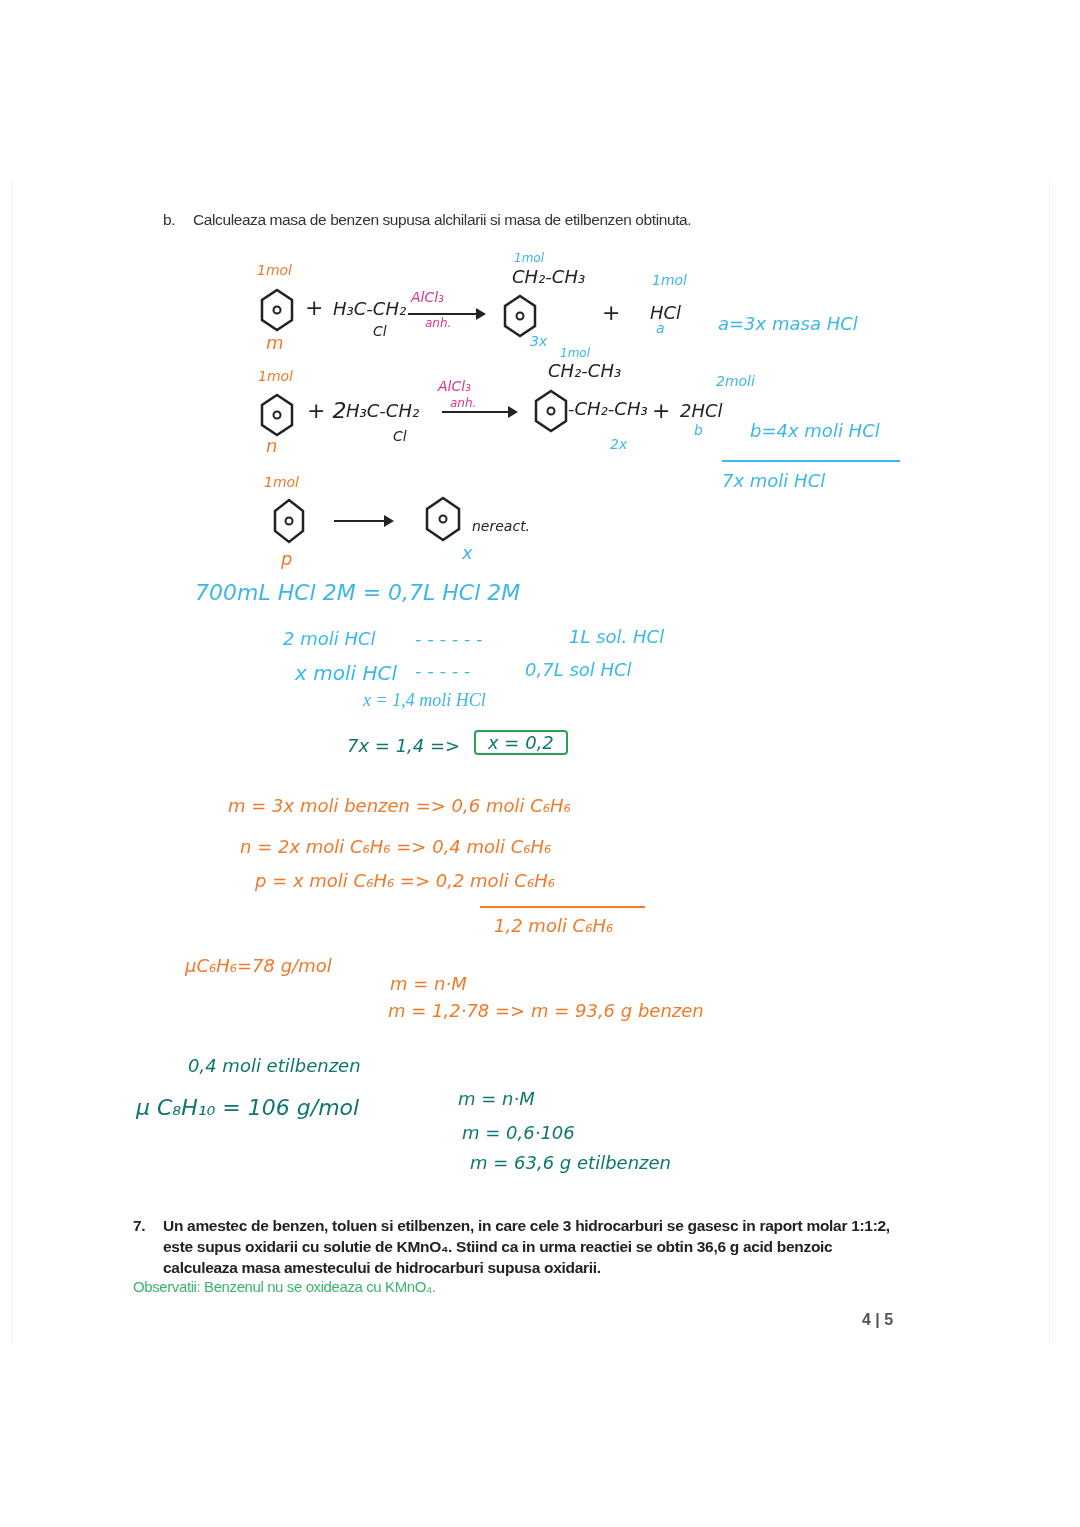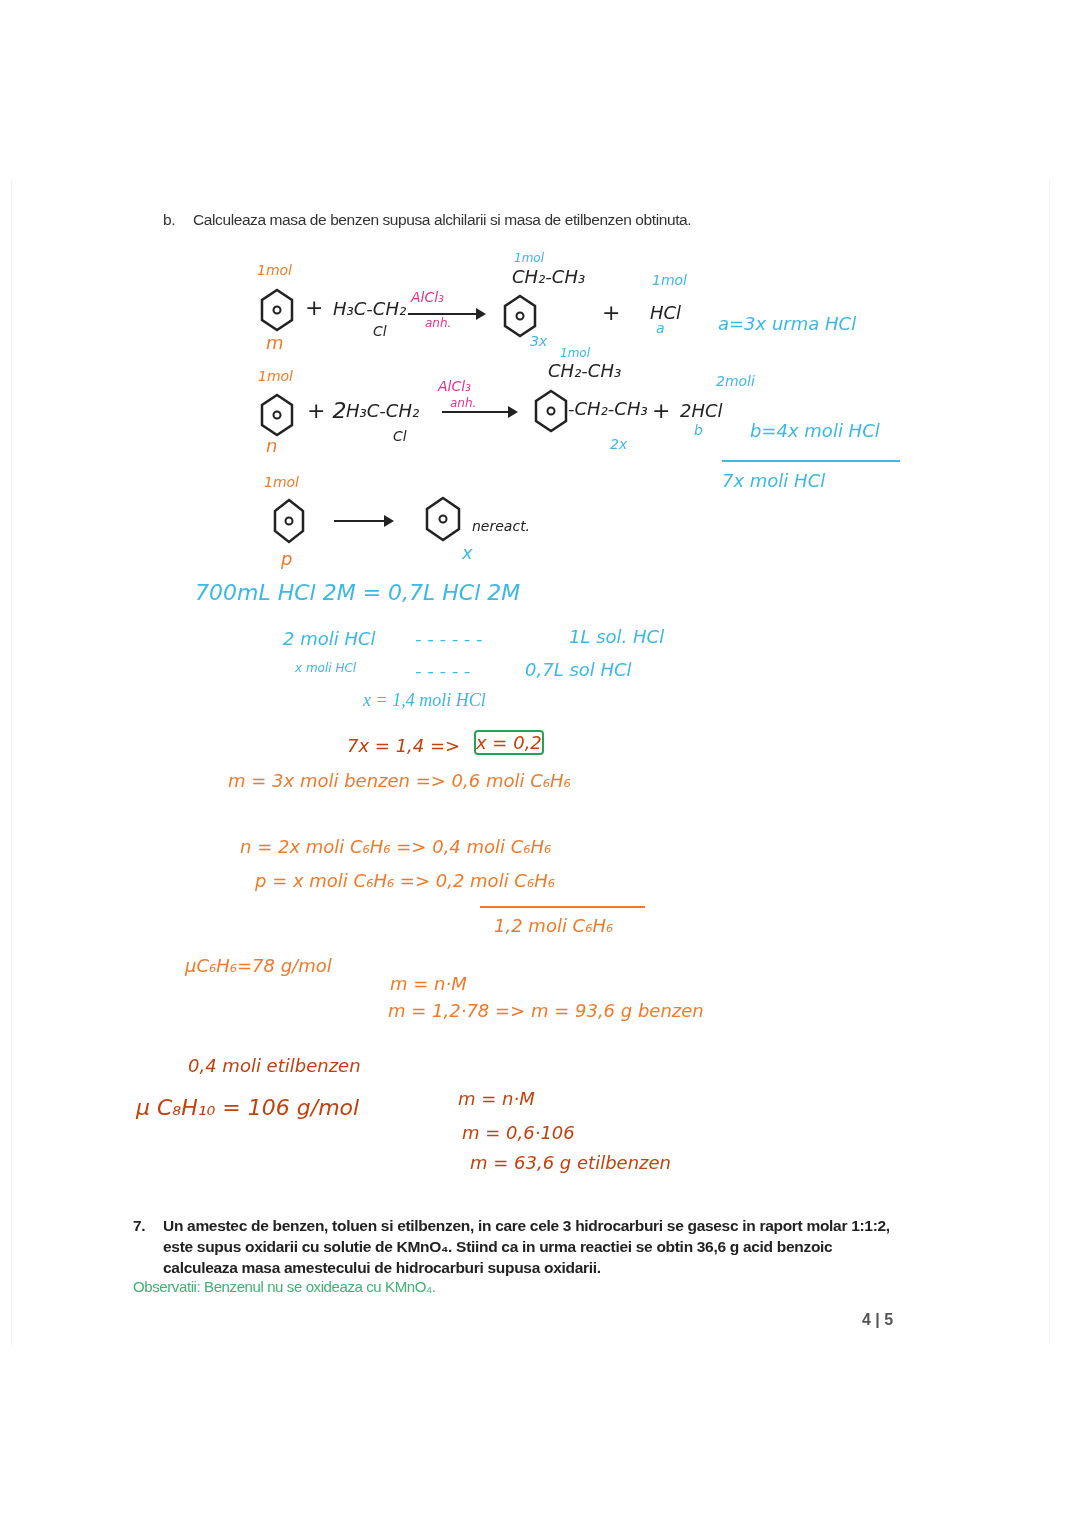--- a/index.html
+++ b/index.html
@@ -10,29 +10,29 @@
       background: #fff;
     }
     .abs { position: absolute; white-space: nowrap; }
     .printed { color: #333; font-family: "Liberation Sans", sans-serif; }
     .q-b { left: 163px; top: 211px; font-size: 15.5px; letter-spacing: -0.4px; }
     .q-b .lbl { display: inline-block; width: 30px; }
     .hand { font-family: "DejaVu Sans", sans-serif; font-style: italic; }
     .orange { color: #f07a2a; }
     .blue { color: #3bb8e6; }
     .magenta { color: #e0348e; }
-    .green { color: #c2410c; }
+    .green { color: #0f766e; }
     .black { color: #222; }
     .sm { font-size: 14px; }
     .md { font-size: 18px; }
     .lg { font-size: 22px; }
     .ring svg { display: block; }
     .underline-blue { position: absolute; height: 2px; background: #3bb8e6; }
     .underline-orange { position: absolute; height: 2px; background: #f07a2a; }
-    .boxed { border: 2px solid #27a254; border-radius: 4px; padding: 0 0; }
+    .boxed { border: 2px solid #27a254; border-radius: 4px; padding: 0 12px; }
     .q7 { left: 133px; top: 1216px; font-size: 15.5px; color: #222; letter-spacing: -0.3px; line-height: 20px; font-weight: bold; }
     .q7 .num { position: absolute; left: 0; top: 0; }
     .q7 .txt { position: absolute; left: 30px; top: 0; white-space: nowrap; }
     .obs { left: 133px; top: 1278px; font-size: 15px; color: #3cb371; letter-spacing: -0.4px; }
     .pagenum { left: 862px; top: 1311px; font-size: 16px; color: #555; font-weight: bold; }
     .arrow-line { position: absolute; height: 2px; background: #222; }
     .arrow-head { position: absolute; width: 0; height: 0; border-top: 6px solid transparent; border-bottom: 6px solid transparent; border-left: 10px solid #222; }
   </style>
 </head>
 <body>
@@ -64,21 +64,21 @@
   <svg width="36" height="46" viewBox="0 0 36 46">
       <polygon points="18,3 33,13 33,33 18,43 3,33 3,13" fill="none" stroke="#222" stroke-width="2.5"></polygon>
       <circle cx="18" cy="23" r="3.5" fill="none" stroke="#222" stroke-width="2"></circle>
     </svg>
 </div>
 <span class="abs hand blue sm" style="left:530px;top:333px;">3x</span>
 <span class="abs hand black lg" style="left:602px;top:300px;">+</span>
 <span class="abs hand blue sm" style="left:652px;top:272px;">1mol</span>
 <span class="abs hand black md" style="left:650px;top:302px;">HCl</span>
 <span class="abs hand blue sm" style="left:656px;top:320px;">a</span>
-<span class="abs hand blue md" style="left:718px;top:313px;">a=3x urma HCl</span>
+<span class="abs hand blue md" style="left:718px;top:313px;">a=3x masa HCl</span>
 
 <span class="abs hand orange sm" style="left:258px;top:368px;">1mol</span>
 <div class="abs ring" style="left:259px;top:392px;">
   <svg width="36" height="46" viewBox="0 0 36 46">
       <polygon points="18,3 33,13 33,33 18,43 3,33 3,13" fill="none" stroke="#222" stroke-width="2.5"></polygon>
       <circle cx="18" cy="23" r="3.5" fill="none" stroke="#222" stroke-width="2"></circle>
     </svg>
 </div>
 <span class="abs hand orange md" style="left:266px;top:435px;">n</span>
 <span class="abs hand black lg" style="left:307px;top:398px;">+ 2</span>
@@ -122,28 +122,28 @@
       <circle cx="19" cy="24" r="3.5" fill="none" stroke="#222" stroke-width="2"></circle>
     </svg>
 </div>
 <span class="abs hand black sm" style="left:472px;top:518px;">nereact.</span>
 <span class="abs hand blue md" style="left:462px;top:542px;">x</span>
 
 <span class="abs hand blue lg" style="left:195px;top:580px;">700mL HCl 2M = 0,7L HCl 2M</span>
 <span class="abs hand blue md" style="left:283px;top:628px;">2 moli HCl</span>
 <span class="abs hand blue md" style="left:415px;top:628px;">- - - - - -</span>
 <span class="abs hand blue md" style="left:525px;top:626px;margin-left:44px;">1L sol. HCl</span>
-<span class="abs hand blue sm" style="left:295px;top:661px;font-size:12px;">x moli HCl</span>
+<span class="abs hand blue sm" style="left:295px;top:661px;font-size:20px;">x moli HCl</span>
 <span class="abs hand blue md" style="left:415px;top:660px;">- - - - -</span>
 <span class="abs hand blue md" style="left:525px;top:659px;">0,7L sol HCl</span>
 <span class="abs hand blue md" style="left:363px;top:690px;font-family:Liberation Serif, serif;">x = 1,4 moli HCl</span>
 <span class="abs hand green md" style="left:347px;top:735px;">7x = 1,4 =&gt;</span>
 <span class="abs hand green md boxed" style="left:474px;top:730px;">x = 0,2</span>
 
-<span class="abs hand orange md" style="left:228px;top:770px;">m = 3x moli benzen  =&gt;  0,6 moli C₆H₆</span>
+<span class="abs hand orange md" style="left:228px;top:795px;">m = 3x moli benzen  =&gt;  0,6 moli C₆H₆</span>
 <span class="abs hand orange md" style="left:240px;top:836px;">n = 2x moli C₆H₆  =&gt;  0,4 moli C₆H₆</span>
 <span class="abs hand orange md" style="left:255px;top:870px;">p = x moli C₆H₆  =&gt;  0,2 moli C₆H₆</span>
 <div class="underline-orange" style="left:480px;top:906px;width:165px;"></div>
 <span class="abs hand orange md" style="left:494px;top:915px;">1,2 moli C₆H₆</span>
 <span class="abs hand orange md" style="left:185px;top:955px;">μC₆H₆=78 g/mol</span>
 <span class="abs hand orange md" style="left:390px;top:973px;">m = n·M</span>
 <span class="abs hand orange md" style="left:388px;top:1000px;">m = 1,2·78 =&gt; m = 93,6 g benzen</span>
 
 <span class="abs hand green md" style="left:188px;top:1055px;">0,4 moli etilbenzen</span>
 <span class="abs hand green lg" style="left:136px;top:1095px;">μ C₈H₁₀ = 106 g/mol</span>

